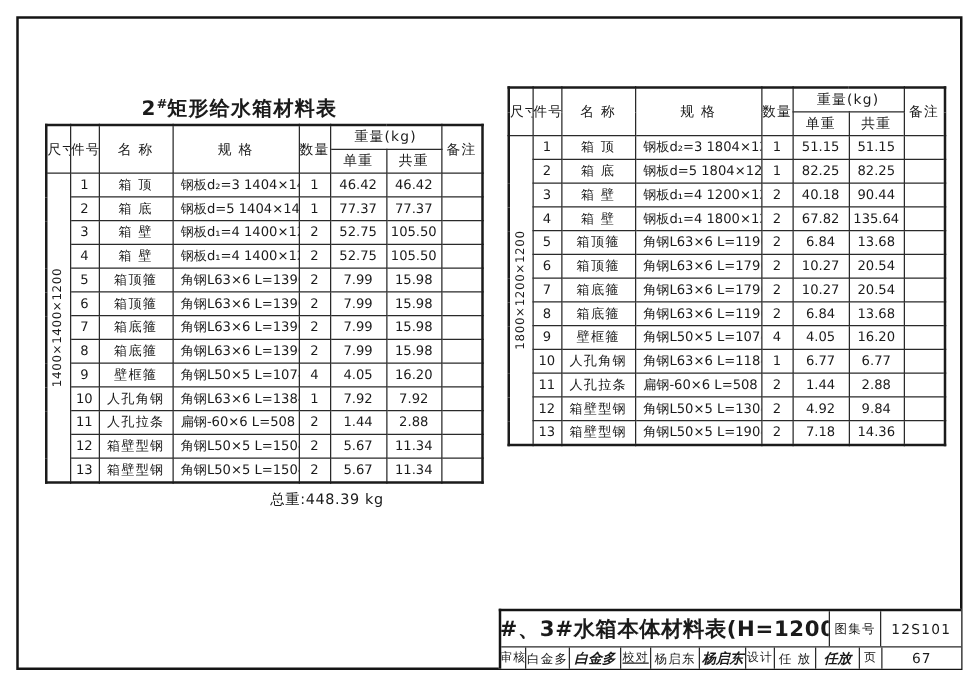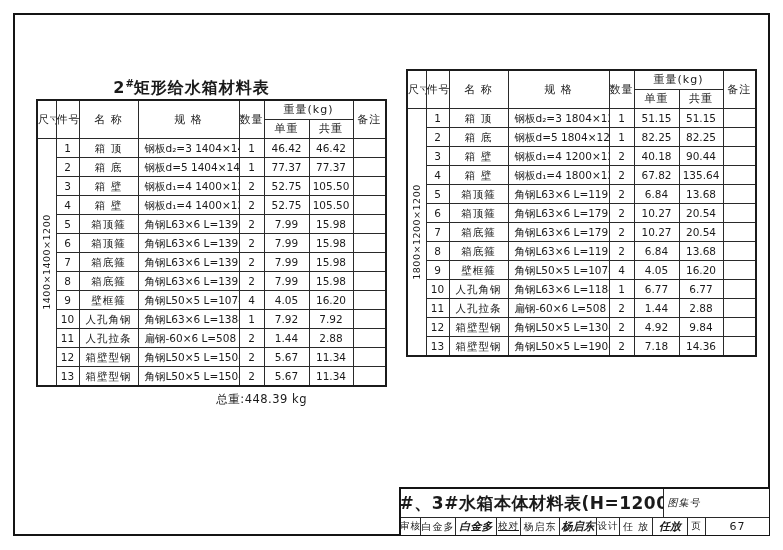--- a/index.html
+++ b/index.html
@@ -53,21 +53,21 @@
   .tb-row{display:flex;width:100%;}
   .tb-row1{height:28px;border-bottom:1px solid #2a2a2a;}
   .tb-row2{flex:1;justify-content:center;}
   .tb-cell{
     display:flex;align-items:center;justify-content:center;
     border-left:1px solid #2a2a2a;box-sizing:border-box;
     white-space:nowrap;overflow:hidden;
   }
   .tb-cell:first-child{border-left:none;}
   .tb-main-title{flex:0 0 262px;font-size:17px;font-weight:bold;letter-spacing:0.5px;}
-  .tb-lbl{flex:0 0 41px;font-size:10px;letter-spacing:1px;font-style:italic;}
+  .tb-lbl{flex:0 0 41px;font-size:10px;letter-spacing:1px;}
   .tb-val{flex:1;font-size:11px;letter-spacing:1px;}
   .f-lbl{font-size:9.5px;letter-spacing:1px;}
   .f-name{font-size:10px;letter-spacing:1px;}
   .f-sig{font-size:11px;font-weight:bold;font-style:italic;letter-spacing:0;}
   .w19{flex:0 0 19px;} .w35{flex:0 0 35px;} .w41{flex:0 0 41px;}
   .w24{flex:0 0 24px;text-decoration:underline;} .w39{flex:0 0 39px;} .w37{flex:0 0 37px;}
   .w23{flex:0 0 23px;} .w33{flex:0 0 33px;} .w35b{flex:0 0 35px;}
   .w18{flex:0 0 18px;}
 </style>
 </head>
@@ -378,20 +378,21 @@
             <td></td>
           </tr>
         </tbody>
     </table>
   </section>
 
   <div class="tblock">
     <div class="tb-row tb-row1">
       <div class="tb-cell tb-main-title">2#、3#水箱本体材料表(H=1200)</div>
       <div class="tb-cell tb-lbl">图集号</div>
+      <div class="tb-cell tb-val">12S101</div>
     </div>
     <div class="tb-row tb-row2">
       <div class="tb-cell f-lbl w19">审核</div>
       <div class="tb-cell f-name w35">白金多</div>
       <div class="tb-cell f-sig w41">白金多</div>
       <div class="tb-cell f-lbl w24">校对</div>
       <div class="tb-cell f-name w39">杨启东</div>
       <div class="tb-cell f-sig w37">杨启东</div>
       <div class="tb-cell f-lbl w23">设计</div>
       <div class="tb-cell f-name w33">任 放</div>

